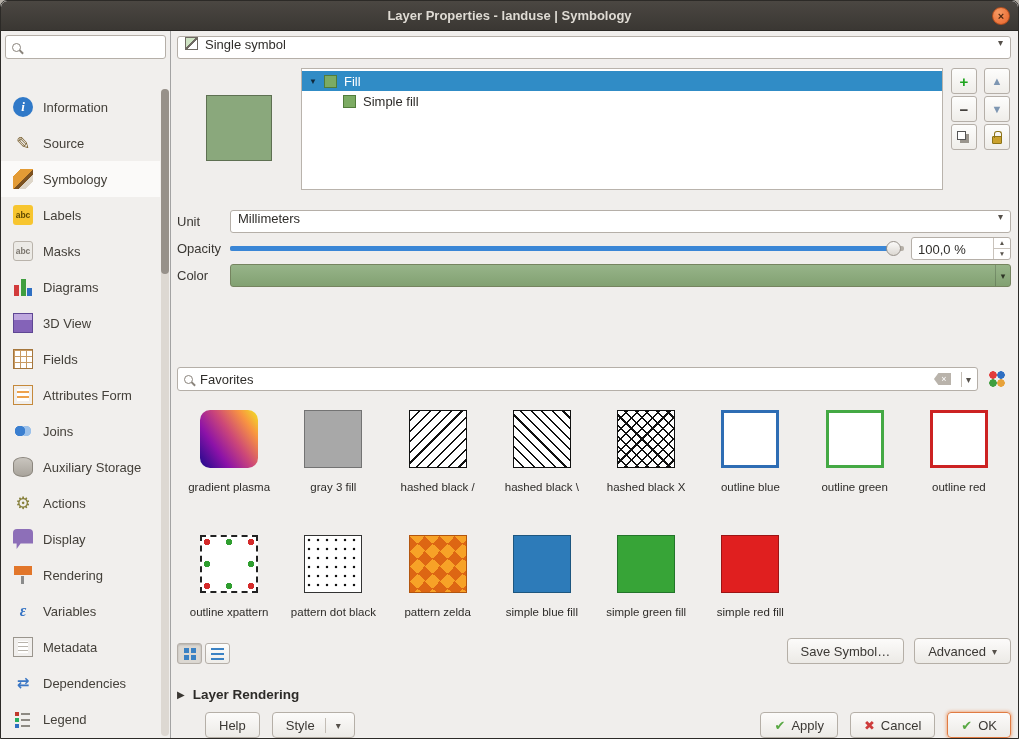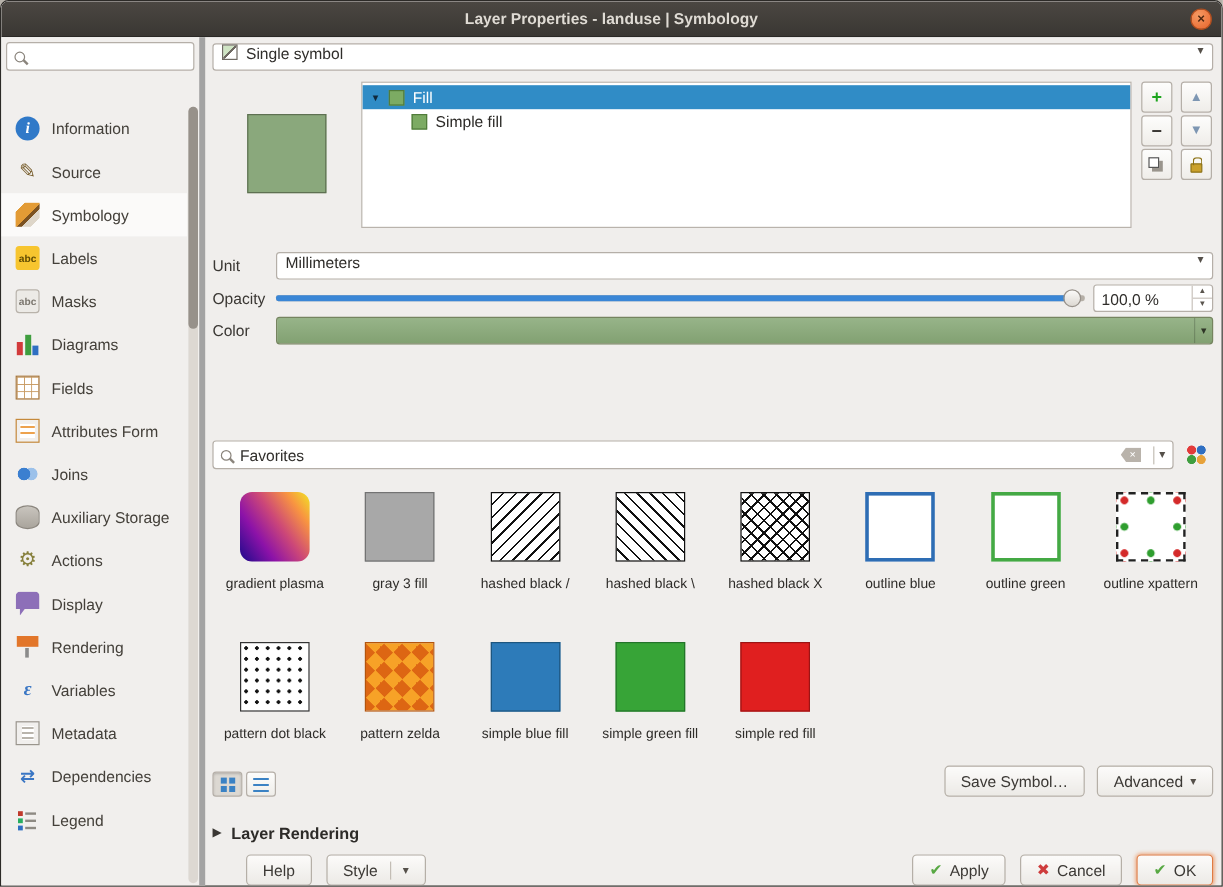--- a/index.html
+++ b/index.html
@@ -4,21 +4,21 @@
 <style>
 * { box-sizing:border-box; margin:0; padding:0; }
 html,body{width:1019px;height:739px;}
 body{font-family:"Liberation Sans","DejaVu Sans",sans-serif;font-size:13px;color:#3a3733;background:#b7b2aa;}
 .window{width:1019px;height:739px;background:#f0eeec;border:1px solid #2c2a27;border-radius:7px 7px 0 0;display:flex;flex-direction:column;overflow:hidden;}
 .titlebar{height:30px;flex:0 0 30px;background:linear-gradient(#4b4742,#3a3733);display:flex;align-items:center;position:relative;border-bottom:1px solid #2a2825;border-radius:6px 6px 0 0;}
 .title{flex:1;text-align:center;color:#dfdbd4;font-weight:bold;font-size:13px;}
 .close-btn{position:absolute;right:8px;top:6px;width:18px;height:18px;border-radius:50%;background:radial-gradient(circle at 35% 30%,#f59a63,#e8632a);border:1px solid #b14e1e;color:#4f2710;font-size:11px;font-weight:bold;display:flex;align-items:center;justify-content:center;}
 .body{flex:1;display:flex;min-height:0;}
 
-.sidebar{width:170px;flex:0 0 170px;background:#f1efed;border-right:5px solid #a3a3a3;position:relative;overflow:hidden;}
+.sidebar{width:170px;flex:0 0 170px;background:#f1efed;border-right:1px solid #a3a3a3;position:relative;overflow:hidden;}
 .search-wrap{margin:4px;height:24px;background:#fff;border:1px solid #b5afa8;border-radius:3px;display:flex;align-items:center;padding:0 6px;}
 .sb-search-input{flex:1;min-width:0;border:none;outline:none;background:transparent;font:inherit;margin-left:6px;}
 .sb-list{position:absolute;top:58px;left:0;right:10px;bottom:0;overflow:hidden;}
 .sb-item{height:36px;display:flex;align-items:center;padding-left:12px;gap:10px;}
 .sb-item.selected{background:#fbfaf9;}
 .sb-label{font-size:13px;color:#44403a;white-space:nowrap;}
 .sb-ic{width:20px;height:20px;flex:0 0 20px;display:flex;align-items:center;justify-content:center;font-size:14px;background-repeat:no-repeat;}
 .sb-scroll{position:absolute;top:58px;right:1px;width:8px;bottom:2px;background:#ddd8d2;border-radius:4px;}
 .sb-thumb{width:8px;height:185px;background:#97918a;border-radius:4px;}
 
@@ -176,20 +176,24 @@
             <span class="sb-label" data-name="sidebar-item-label">Labels</span>
           </div>
           <div class="sb-item" data-name="sidebar-item-masks">
             <span class="sb-ic" data-name="masks-icon"></span>
             <span class="sb-label" data-name="sidebar-item-label">Masks</span>
           </div>
           <div class="sb-item" data-name="sidebar-item-diagrams">
             <span class="sb-ic" data-name="diagrams-icon"></span>
             <span class="sb-label" data-name="sidebar-item-label">Diagrams</span>
           </div>
+          <div class="sb-item" data-name="sidebar-item-3d-view">
+            <span class="sb-ic" data-name="3d-view-icon"></span>
+            <span class="sb-label" data-name="sidebar-item-label">3D View</span>
+          </div>
           <div class="sb-item" data-name="sidebar-item-fields">
             <span class="sb-ic" data-name="fields-icon"></span>
             <span class="sb-label" data-name="sidebar-item-label">Fields</span>
           </div>
           <div class="sb-item" data-name="sidebar-item-attributes-form">
             <span class="sb-ic" data-name="attributes-form-icon"></span>
             <span class="sb-label" data-name="sidebar-item-label">Attributes Form</span>
           </div>
           <div class="sb-item" data-name="sidebar-item-joins">
             <span class="sb-ic" data-name="joins-icon"></span>
@@ -351,20 +355,24 @@
             <div class="sym-preview sym-hashed-black-x" data-name="symbol-thumbnail-hashed-black-x"></div>
             <div class="sym-label" data-name="symbol-label">hashed black X</div>
           </div>
           <div class="sym-cell" data-name="symbol-item-outline-blue">
             <div class="sym-preview sym-outline-blue" data-name="symbol-thumbnail-outline-blue"></div>
             <div class="sym-label" data-name="symbol-label">outline blue</div>
           </div>
           <div class="sym-cell" data-name="symbol-item-outline-green">
             <div class="sym-preview sym-outline-green" data-name="symbol-thumbnail-outline-green"></div>
             <div class="sym-label" data-name="symbol-label">outline green</div>
+          </div>
+          <div class="sym-cell" data-name="symbol-item-outline-red">
+            <div class="sym-preview sym-outline-red" data-name="symbol-thumbnail-outline-red"></div>
+            <div class="sym-label" data-name="symbol-label">outline red</div>
           </div>
           <div class="sym-cell" data-name="symbol-item-outline-xpattern">
             <div class="sym-preview sym-outline-xpattern" data-name="symbol-thumbnail-outline-xpattern"></div>
             <div class="sym-label" data-name="symbol-label">outline xpattern</div>
           </div>
           <div class="sym-cell" data-name="symbol-item-pattern-dot-black">
             <div class="sym-preview sym-pattern-dot-black" data-name="symbol-thumbnail-pattern-dot-black"></div>
             <div class="sym-label" data-name="symbol-label">pattern dot black</div>
           </div>
           <div class="sym-cell" data-name="symbol-item-pattern-zelda">

